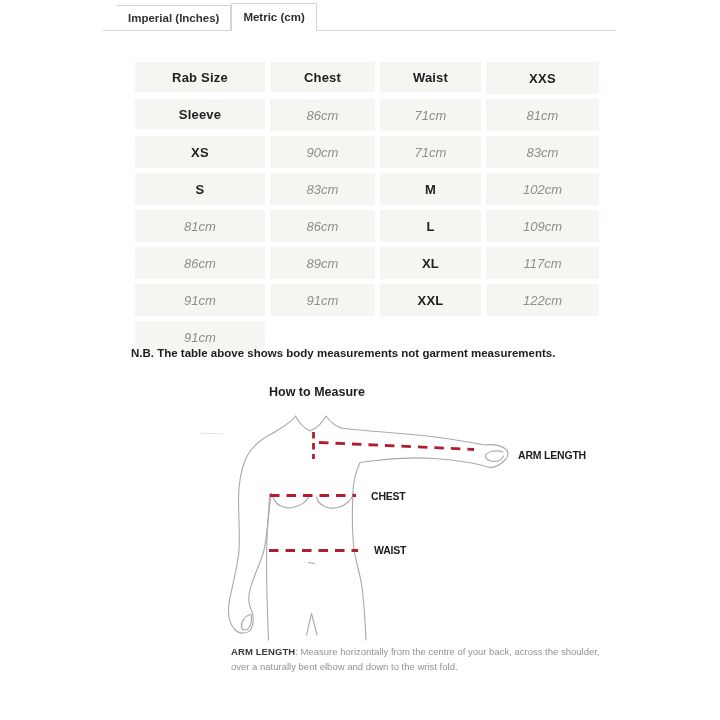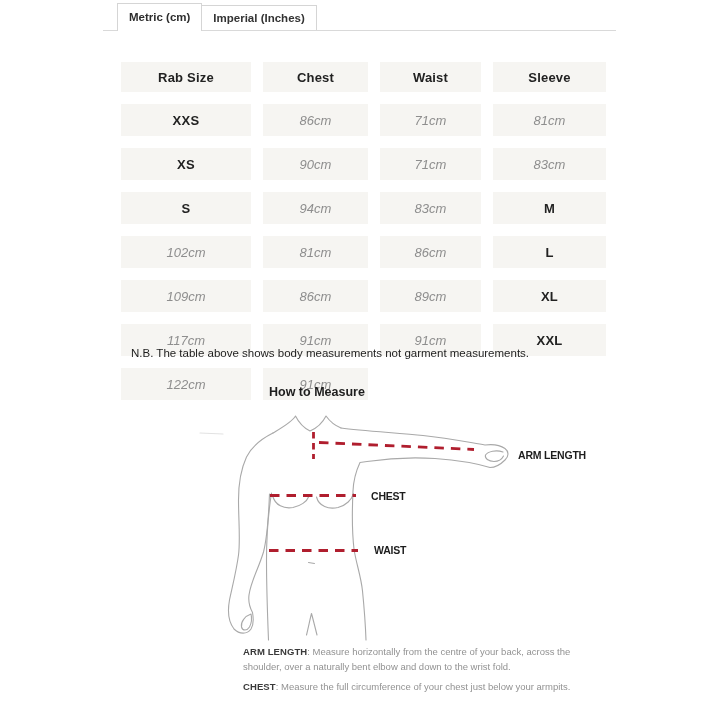--- a/index.html
+++ b/index.html
@@ -15,70 +15,69 @@
     padding-left:14px;box-sizing:border-box;
   }
   .tab{
     font-size:11.5px;font-weight:bold;color:#2e2e2e;background:#fff;
     border:1px solid #d5d5d5;border-bottom:none;white-space:nowrap;cursor:pointer;
   }
   .tab.active{padding:7px 11px 8px;margin-bottom:-1px;position:relative;z-index:2;}
   .tab.inactive{padding:6px 11px 6px;border-left:none;color:#333;}
   
   .sizetable{
-    position:absolute;left:121px;top:62px;
-    display:grid;grid-template-columns:130px 105px 101px 113px;gap:12px;
+    position:absolute;left:135px;top:62px;
+    display:grid;grid-template-columns:130px 105px 101px 113px;gap:5px;
   }
   .cell{
     background:var(--cellbg,#f6f5f2);display:flex;align-items:center;justify-content:center;
     font-size:13px;
   }
   .cell.h{height:30px;font-weight:bold;color:#222;letter-spacing:.2px;}
   .cell.size{height:32px;font-weight:bold;color:#222;letter-spacing:.3px;}
   .cell.val{height:32px;color:#8e8e8e;font-style:italic;}
   
-  .nb{position:absolute;left:131px;top:347px;font-size:11.5px;font-weight:normal;color:#1d1d1d;}
+  .nb{position:absolute;left:131px;top:347px;font-size:11.5px;font-weight:bold;color:#1d1d1d;}
   .htm-title{position:absolute;left:228px;top:385px;font-size:12.5px;font-weight:bold;color:#1d1d1d;padding-left:41px;}
   
   .diagram{position:absolute;left:195px;top:400px;}
   .diagram text{
     font-family:"Liberation Sans","DejaVu Sans",sans-serif;
     font-size:10.5px;font-weight:bold;fill:#1d1d1d;letter-spacing:-.2px;
   }
   
   .instructions{position:absolute;left:231px;top:645px;width:385px;}
-  .instructions p{margin:0 12px 6px;font-size:9.5px;line-height:14.5px;color:#929292;}
+  .instructions p{margin:0 0 6px;font-size:9.5px;line-height:14.5px;color:#929292;}
   .instructions b{color:#3a3a3a;letter-spacing:.1px;}
 </style>
 </head>
 <body>
 
 <div id="page" style="--cellbg: #f6f5f2;">
 
   <div class="tabbar">
+    <div class="tab inactive">Imperial (Inches)</div>
     <div class="tab active">Metric (cm)</div>
-    <div class="tab inactive">Imperial (Inches)</div>
   </div>
 
   <div class="sizetable">
     <div class="cell h">Rab Size</div>
     <div class="cell h">Chest</div>
     <div class="cell h">Waist</div>
-    <div class="cell h">Sleeve</div>
+    <div class="cell size">XXS</div>
 
-  <div class="cell size">XXS</div>
+  <div class="cell h">Sleeve</div>
       <div class="cell val">86cm</div>
       <div class="cell val">71cm</div>
       <div class="cell val">81cm</div>
       <div class="cell size">XS</div>
       <div class="cell val">90cm</div>
       <div class="cell val">71cm</div>
       <div class="cell val">83cm</div>
       <div class="cell size">S</div>
-      <div class="cell val">94cm</div>
       <div class="cell val">83cm</div>
       <div class="cell size">M</div>
       <div class="cell val">102cm</div>
       <div class="cell val">81cm</div>
       <div class="cell val">86cm</div>
       <div class="cell size">L</div>
       <div class="cell val">109cm</div>
       <div class="cell val">86cm</div>
       <div class="cell val">89cm</div>
       <div class="cell size">XL</div>
@@ -129,16 +128,15 @@
       <line x1="74" y1="150.5" x2="163" y2="150.5" stroke-width="3" stroke-dasharray="9.5 7"></line>
     </g>
 
     <text x="323" y="59">ARM LENGTH</text>
     <text x="176" y="100">CHEST</text>
     <text x="179" y="154">WAIST</text>
   </svg>
 
   <div class="instructions">
       <p><b>ARM LENGTH</b><span>: Measure horizontally from the centre of your back, across the shoulder, over a naturally bent elbow and down to the wrist fold.</span></p>
-      <p><b>CHEST</b><span>: Measure the full circumference of your chest just below your armpits.</span></p>
     </div>
 
 </div>
 
 </body></html>

